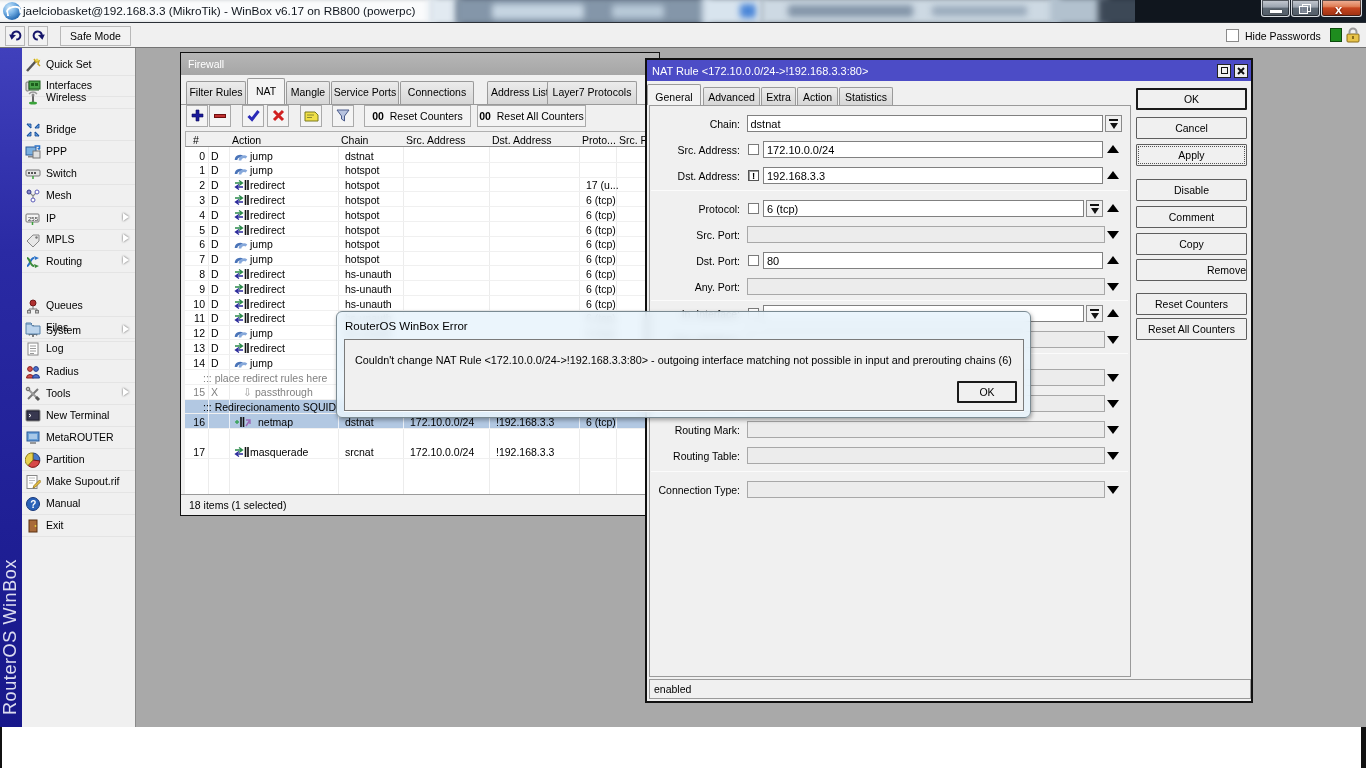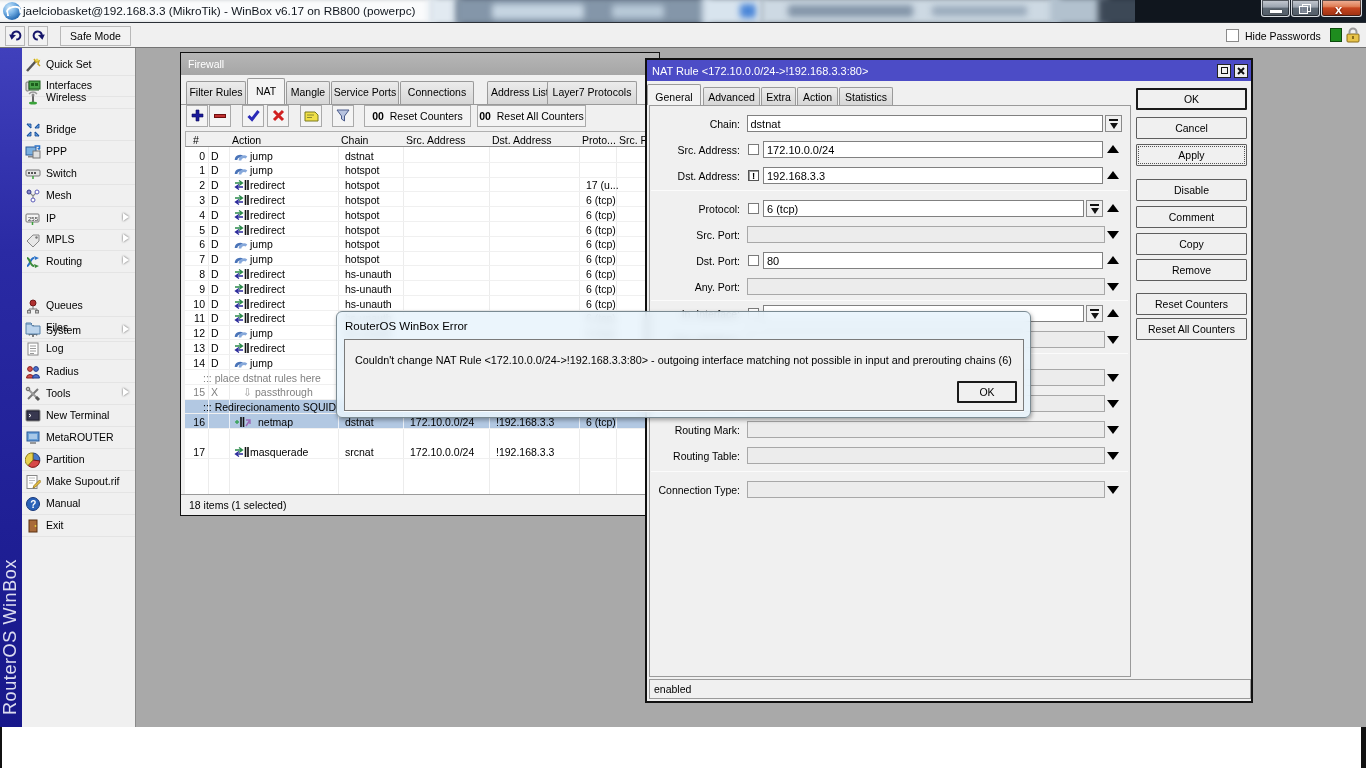--- a/index.html
+++ b/index.html
@@ -527,21 +527,21 @@
         <span class="c0">14</span>
         <span class="c1">D</span>
         <svg class="ci" width="14" height="10">
           <path d="M2 9 a4 4 0 0 1 6.5 -3" fill="none" stroke="#4a74b8" stroke-width="2.6"></path>
           <path d="M6 9.5 a4 4 0 0 1 6.5 -3" fill="none" stroke="#86a8da" stroke-width="2.6"></path>
         </svg>
         <span class="c2">jump</span>
         <span class="c3">hs-unauth</span>
       </div>
     <div class="trow gray" style="top:223.5px;">
-        <span style="left:18px;">::: place dstnat rules here</span>
+        <span style="left:18px;">::: place redirect rules here</span>
       </div>
     <div class="trow gray" style="top:238.3px;">
         <span class="c0">15</span>
         <span class="c1">X</span>
         <span style="left:58px;color:#9a9a9a;">⇩</span>
         <span style="left:70px;">passthrough</span>
       </div>
     <div class="trow selrow" style="top:253.1px;">
         <i class="wgl" style="left:23px;"></i>
         <i class="wgl" style="left:44px;"></i>
@@ -684,21 +684,21 @@
   <div class="lbl" style="left:0;top:423.5px;width:93px;">Connection Type:</div>
   <div class="fielddis" style="left:100px;top:420.5px;width:358px;"></div>
   <div class="dnarr" style="left:460px;top:425.5px;"></div>
 
   <div class="btn" style="left:489px;top:27.5px;width:111px;height:22px;border:2px solid #1a1a1a;padding-top:3px;">OK</div>
   <div class="btn" style="left:489px;top:57px;width:111px;height:22px;padding-top:4px;">Cancel</div>
   <div class="btn" style="left:489px;top:83.5px;width:111px;height:22px;padding-top:4px;"><div style="position:absolute;left:1px;top:1px;right:1px;bottom:1px;border:1px dotted #555;"></div>Apply</div>
   <div class="btn" style="left:489px;top:118.5px;width:111px;height:22px;padding-top:4px;">Disable</div>
   <div class="btn" style="left:489px;top:146px;width:111px;height:22px;padding-top:4px;">Comment</div>
   <div class="btn" style="left:489px;top:172.5px;width:111px;height:22px;padding-top:4px;">Copy</div>
-  <div class="btn" style="left:489px;top:198.5px;width:111px;height:22px;padding-top:4px;">Remove</div>
+  <div class="btn" style="left:489px;top:198.5px;width:111px;height:22px;padding-top:4px;text-align:right;">Remove</div>
   <div class="btn" style="left:489px;top:232.5px;width:111px;height:22px;padding-top:4px;">Reset Counters</div>
   <div class="btn" style="left:489px;top:258px;width:111px;height:22px;padding-top:4px;">Reset All Counters</div>
 
   <div class="abs" style="left:2px;top:619px;width:602px;height:20px;border:1px solid #9a9a9a;font-size:10.5px;padding:3px 0 0 4px;">enabled</div>
 </div>
 
 <div id="errwin" class="abs" style="left:336px;top:310.5px;width:695px;height:107px;border-radius:6px;border:1px solid #7a8a92;background:rgba(231,243,252,0.84);backdrop-filter:blur(4px);box-shadow:1px 2px 4px rgba(0,0,0,0.35);">
   <div class="abs" style="left:8px;top:8.5px;font-size:11.5px;">RouterOS WinBox Error</div>
   <div class="abs" style="left:7px;top:27px;width:680px;height:72.5px;background:#f0f0f0;border:1px solid #7a7a7a;box-shadow:0 1px 0 rgba(255,255,255,0.8);">
     <div class="abs" style="left:10px;top:14px;font-size:10.8px;white-space:nowrap;">Couldn't change NAT Rule &lt;172.10.0.0/24-&gt;!192.168.3.3:80&gt; - outgoing interface matching not possible in input and prerouting chains (6)</div>

